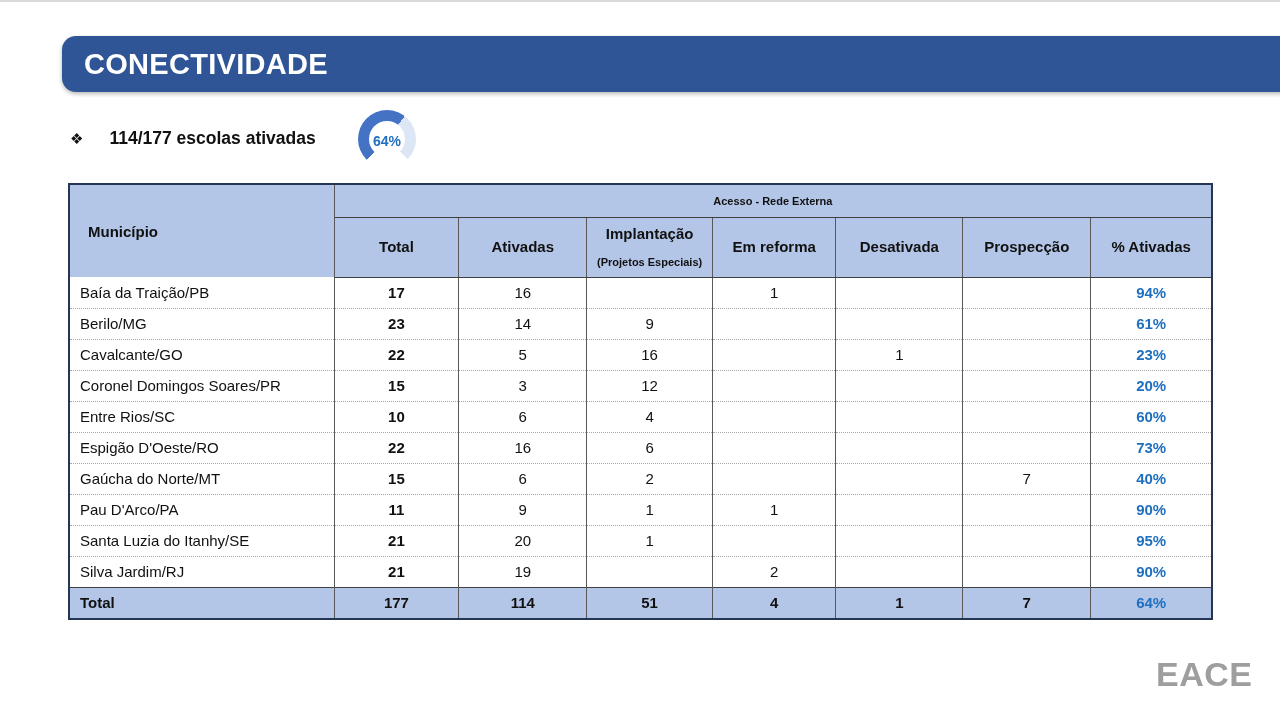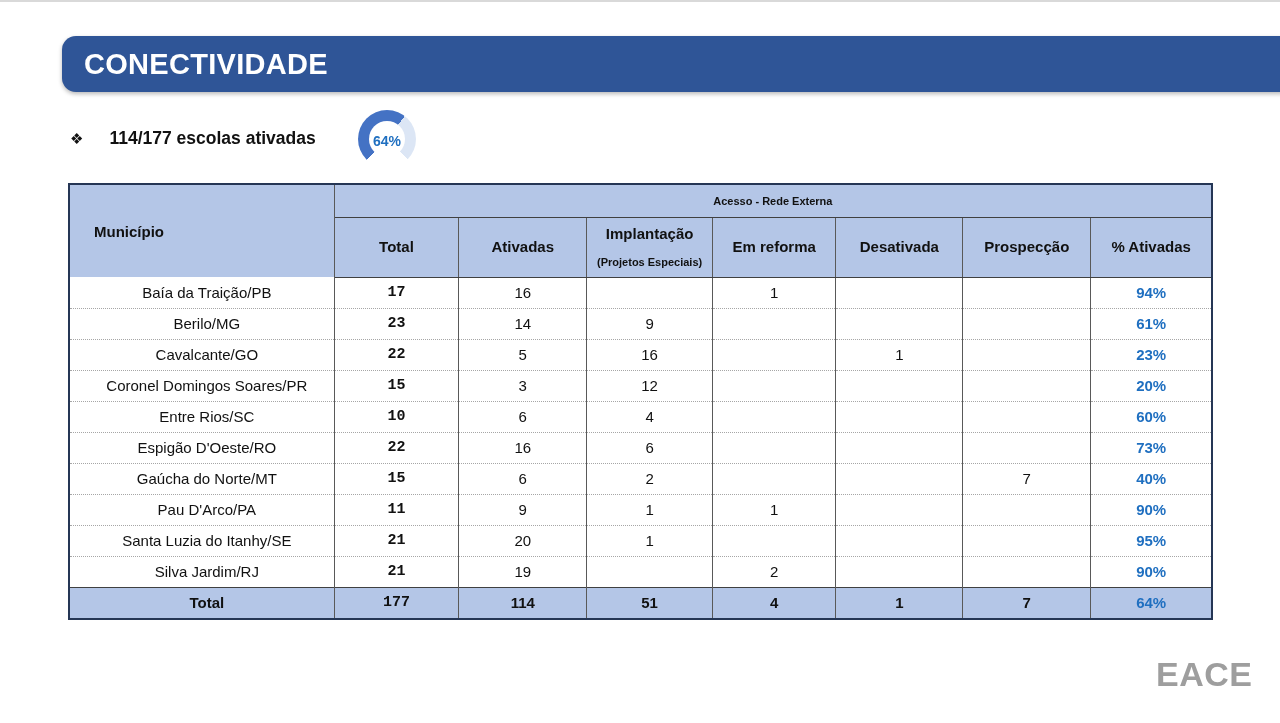--- a/index.html
+++ b/index.html
@@ -49,27 +49,27 @@
     border-collapse:collapse;table-layout:fixed;
     border:2px solid var(--outer-border);
     font-size:15px;color:#111;
   }
   .data-table th,.data-table td{
     border-left:1px solid var(--grid-line);
     border-right:1px solid var(--grid-line);
     vertical-align:middle;
   }
   .data-table thead th{background:var(--header-bg);font-weight:bold;text-align:center;}
-  .th-municipio{text-align:left !important;padding-left:24px;font-size:15px;}
+  .th-municipio{text-align:left !important;padding-left:18px;font-size:15px;}
   .th-group{height:33px;border-bottom:1px solid var(--rule-line);font-size:11px;}
   .subheader-row th{height:60px;border-bottom:1px solid var(--rule-line);line-height:1.15;}
   .subhead{font-size:11px;font-weight:bold;line-height:1.12;margin-top:14px;}
   .data-table tbody td{height:31px;text-align:center;background:#fff;}
-  .data-table tbody td.cell-muni{text-align:center;padding-left:10px;}
-  .data-table tbody td.cell-total{font-weight:bold;font-family:Liberation Mono, monospace;}
+  .data-table tbody td.cell-muni{text-align:left;padding-left:10px;}
+  .data-table tbody td.cell-total{font-weight:bold;}
   .data-table tbody td.cell-pct{font-weight:bold;color:var(--pct-text);}
   .data-table tbody tr + tr td{border-top:1px dotted var(--dotted-line);}
   .data-table tbody tr.total-row td{
     background:var(--header-bg);font-weight:bold;height:32px;
     border-top:1px solid var(--rule-line);
   }
   .data-table tbody tr.total-row td.cell-pct{color:var(--pct-text);}
 
   
   .logo{

